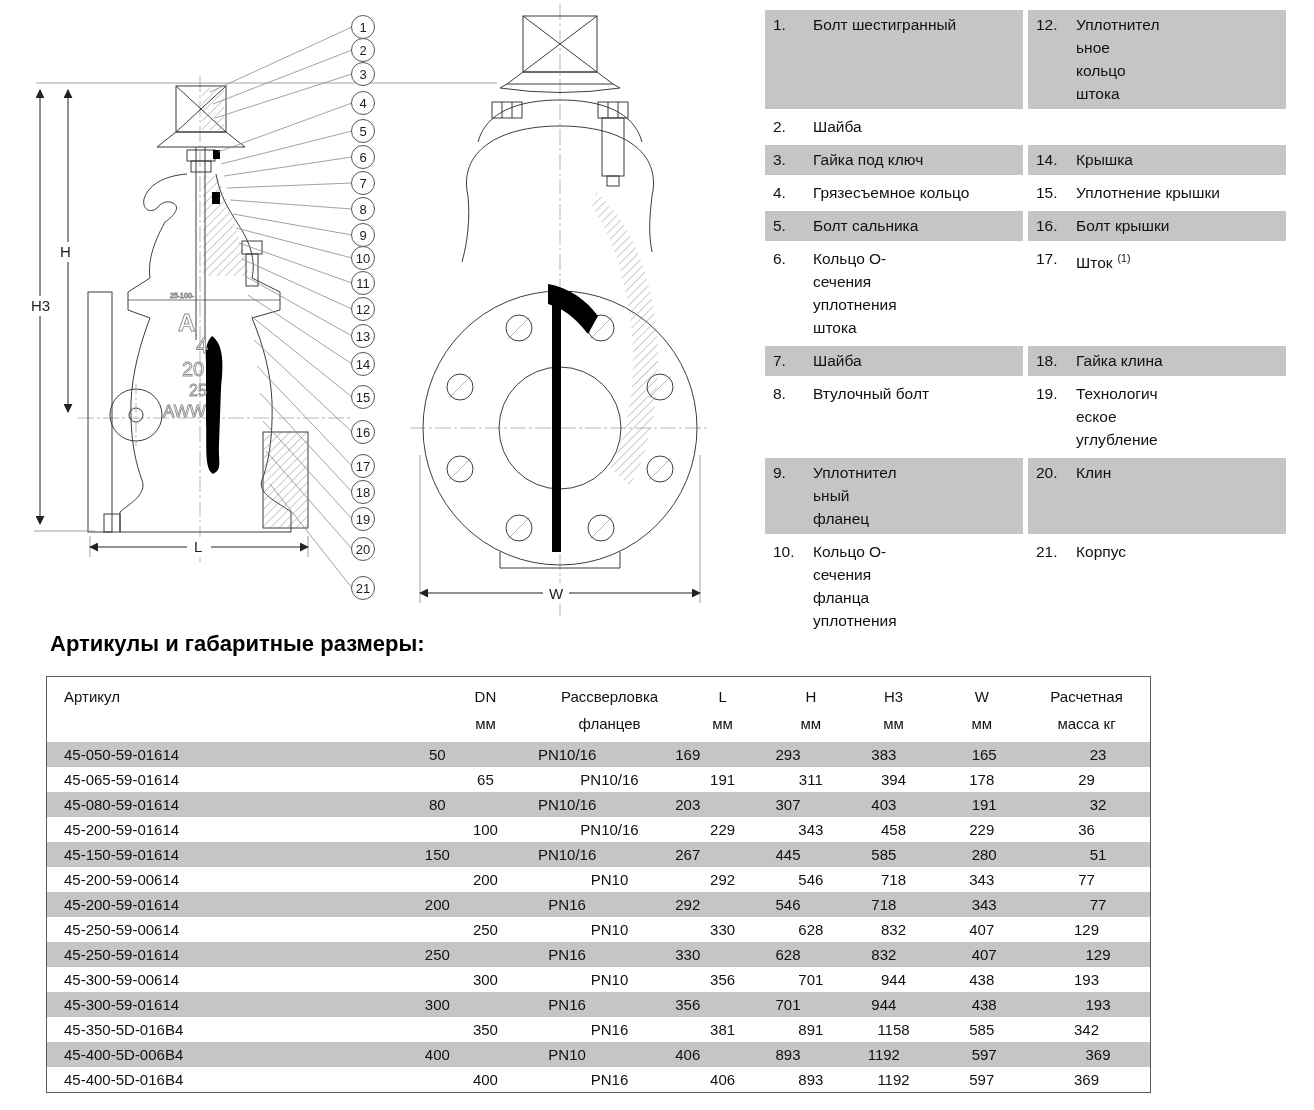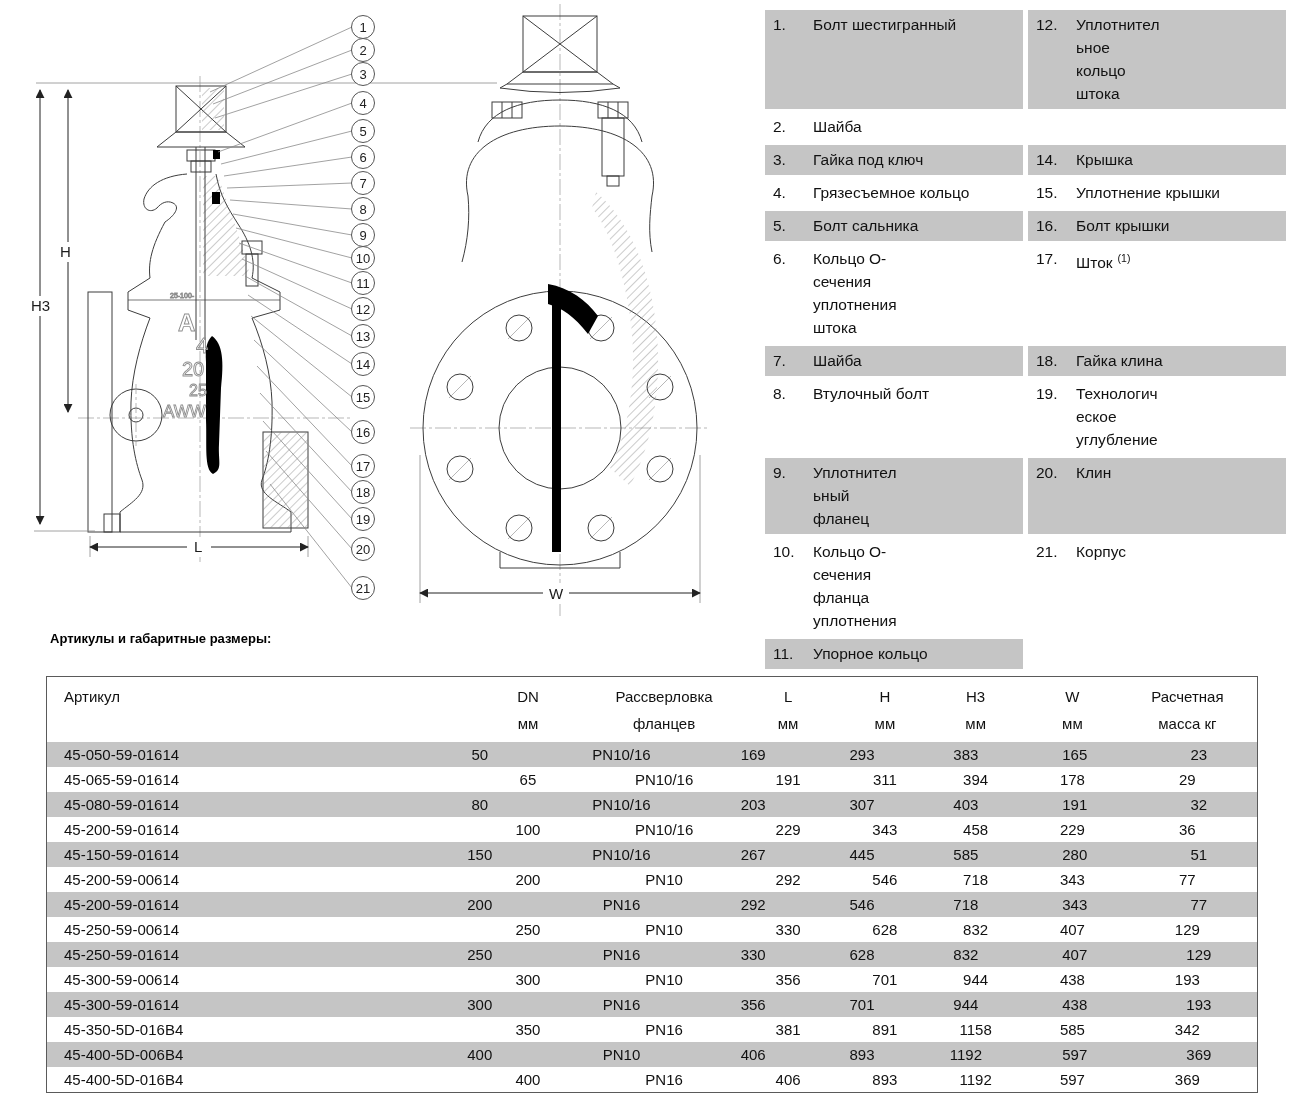--- a/index.html
+++ b/index.html
@@ -9,22 +9,22 @@
   
   .parts-list{position:absolute;left:765px;top:10px;width:521px;}
   .pl-row{display:grid;grid-template-columns:258px 258px;column-gap:5px;margin-bottom:3px;}
   .pl-cell{display:flex;align-items:flex-start;padding:3px 4px 4px 0;min-height:23px;}
   .pl-cell.shaded{background:var(--shade,#c5c5c5);}
   .pl-num{flex:0 0 40px;padding-left:8px;font-size:15.5px;line-height:23px;}
   .pl-text{flex:1;font-size:15.5px;line-height:23px;white-space:pre-line;}
   .pl-sup{font-size:10.5px;vertical-align:super;margin-left:5px;}
 
   
-  .size-title{position:absolute;left:50px;top:631px;font-size:13px;font-weight:700;color:#000;}
-  .size-table{position:absolute;left:46px;top:676px;width:1212px;border:1px solid #5a5a5a;box-sizing:border-box;}
+  .size-title{position:absolute;left:50px;top:631px;font-size:22px;font-weight:700;color:#000;}
+  .size-table{position:absolute;left:46px;top:676px;width:1105px;border:1px solid #5a5a5a;box-sizing:border-box;}
   .t-row{display:flex;align-items:center;height:25px;font-size:15px;}
   .t-row.shaded{background:var(--shade,#c5c5c5);gap:28px;}
   .t-head-row{height:27px;}
   .t-head{padding:6px 0 5px 0;}
   .t-cell{box-sizing:border-box;text-align:center;white-space:nowrap;}
   .c0{width:34%;text-align:left;padding-left:17px;}
   .c1{width:11.5%;}
   .c2{width:11%;}
   .c3{width:9.5%;}
   .c4{width:6.5%;}
@@ -405,24 +405,20 @@
 сечения
 фланца
 уплотнения</span>
         </div>
         <div class="pl-cell">
           <span class="pl-num">21.</span>
           <span class="pl-text">Корпус</span>
         </div>
       </div>
       <div class="pl-row">
-        <div class="pl-cell shaded">
-          <span class="pl-num">11.</span>
-          <span class="pl-text">Упорное кольцо</span>
-        </div>
         <div class="pl-cell"></div>
       </div>
     </div>
 
   <div class="size-title">Артикулы и габаритные размеры:</div>
 
   <div class="size-table">
     <div class="t-head" id="size-table-header">
         <div class="t-row t-head-row">
           <div class="t-cell c0">Артикул</div>

